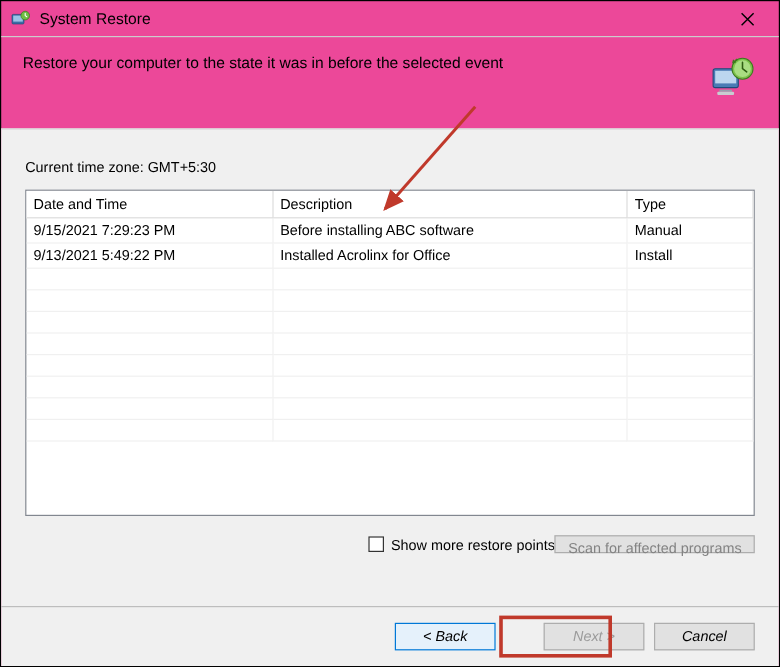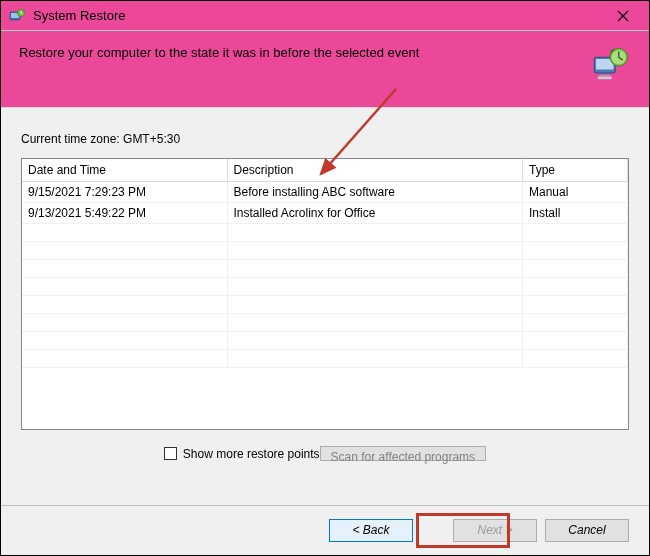--- a/index.html
+++ b/index.html
@@ -31,21 +31,21 @@
   .tz { font-size:12px; margin:6px 0 12px 0; }
 
   .grid { background:#fff; border:1px solid #828790; height:272px; overflow:hidden; }
   table { border-collapse:collapse; width:100%; table-layout:fixed; }
   th { text-align:left; font-weight:normal; font-size:12px; padding:4px 6px; border-right:1px solid #dcdcdc; border-bottom:1px solid #dcdcdc; background:#fff; }
   td { font-size:12px; padding:3px 6px; border-right:1px solid #f0f0f0; border-bottom:1px solid #f0f0f0; height:18px; }
   .col-date { width:205px; }
   .col-desc { width:auto; }
   .col-type { width:105px; }
 
-  .footer-opts { display:flex; align-items:center; justify-content:center; margin:16px 0 8px 0; }
+  .footer-opts { display:flex; align-items:center; justify-content:flex-end; margin:16px 0 8px 0; }
   .chk { display:flex; align-items:center; gap:6px; font-size:12px; }
   .chk-box { width:13px; height:13px; border:1px solid #333; background:#fff; }
   .btn-gray { min-width:160px; height:15px; background:#e1e1e1; border:1px solid #adadad; color:#838383; font-size:12px; padding:0 10px; text-align:center; line-height:21px; }
 
   .bottom-bar { border-top:1px solid #bdbdbd; background:#f0f0f0; height:50px; display:flex; align-items:center; justify-content:flex-end; padding-right:20px; gap:8px;font-style:italic; }
   .btn { width:84px; height:23px; font-size:12px; text-align:center; line-height:21px; border:1px solid #adadad; background:#e1e1e1; color:#000; }
   .btn.primary { border:1px solid #0078d7; background:#e5f1fb; }
   .btn.disabled { color:#9b9b9b; }
 
   

